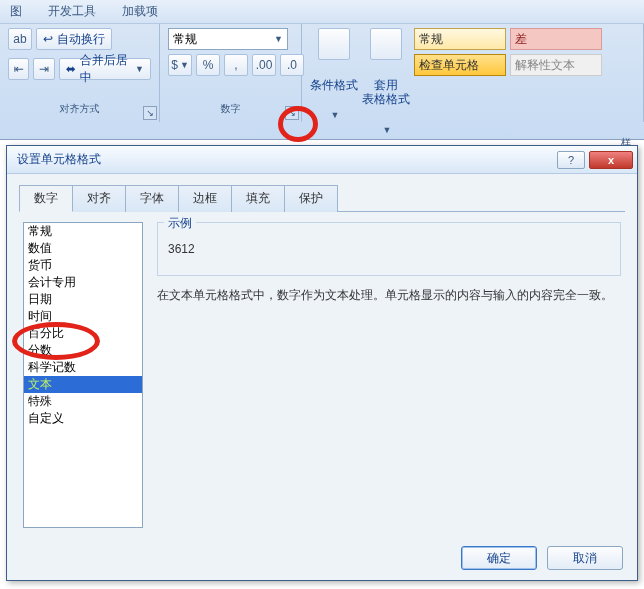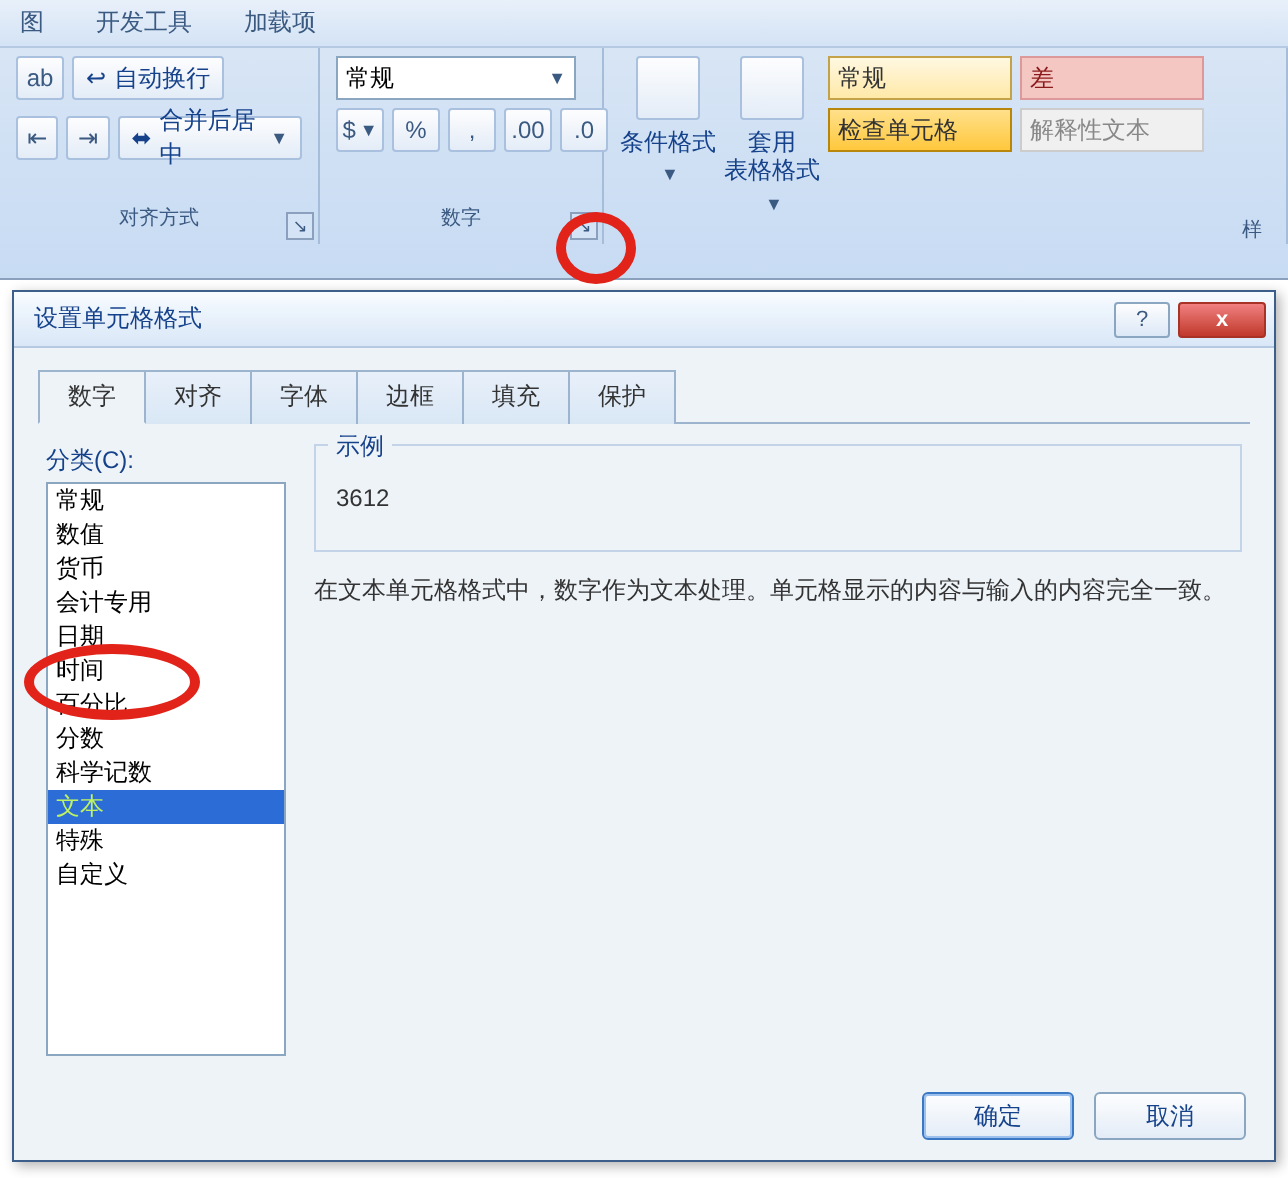--- a/index.html
+++ b/index.html
@@ -7,21 +7,21 @@
 .ribbon{background:linear-gradient(#dbe7f5,#c7dbf3);border-bottom:1px solid #8ba0bc;height:140px;position:relative}
 .tabs{background:linear-gradient(#e8f0fa,#d4e3f5);height:24px;display:flex;align-items:center;padding-left:4px;gap:14px;border-bottom:1px solid #b5c9e3}
 .tab{color:#3b5a82;padding:0 6px;cursor:default}
 .ribbon-body{display:flex;height:98px}
 .group{border-right:1px solid #a6bdd9;padding:4px 8px;display:flex;flex-direction:column;justify-content:space-between;position:relative}
 .group-content{display:flex;gap:4px;flex-wrap:wrap;align-items:flex-start}
 .group-label{text-align:center;color:#3b5a82;font-size:10px;padding-bottom:2px}
 .btn-ico{width:24px;height:22px;background:linear-gradient(#fdfdfe,#e3ecf7);border:1px solid #a9c1de;border-radius:2px;display:inline-flex;align-items:center;justify-content:center;color:#3b5a82}
 .btn-txt{height:22px;background:linear-gradient(#fdfdfe,#e3ecf7);border:1px solid #a9c1de;border-radius:2px;display:inline-flex;align-items:center;padding:0 6px;gap:4px;color:#15428b}
 .dd{font-size:9px;color:#3b5a82;margin-left:2px}
-.big-btn{width:48px;display:flex;flex-direction:column;align-items:center;gap:4px;color:#15428b;text-align:center;line-height:1.2}
+.big-btn{width:48px;display:flex;flex-direction:column;align-items:center;gap:18px;color:#15428b;text-align:center;line-height:1.2}
 .big-ico{width:32px;height:32px;background:linear-gradient(#fdfdfe,#e3ecf7);border:1px solid #a9c1de;border-radius:2px}
 .combo{width:120px;height:22px;background:#fff;border:1px solid #8aa6c1;display:flex;align-items:center;padding:0 4px;justify-content:space-between}
 .style-box{width:92px;height:22px;border:1px solid #c3a24a;background:linear-gradient(#fff8e1,#ffe9a8);display:flex;align-items:center;padding:0 4px;color:#333}
 .style-box.sel{background:linear-gradient(#ffe08a,#ffc83d);border-color:#b8860b}
 .style-box.bad{background:#f4c7c3;color:#8b1a1a;border-color:#d99}
 .style-box.gray{background:#f0f0f0;color:#888;border-color:#ccc;}
 .launcher{position:absolute;bottom:2px;right:2px;width:14px;height:14px;border:1px solid #8ba0bc;background:#d4e3f5;font-size:9px;display:flex;align-items:center;justify-content:center;color:#3b5a82}
 .circle{position:absolute;border:5px solid #e2231a;border-radius:50%}
 .c1{width:40px;height:36px;left:278px;top:106px;z-index:5}
 .c2{width:88px;height:38px;left:12px;top:322px;z-index:50}
@@ -148,21 +148,20 @@
     <div class="dlg-tabs">
       <span class="dlg-tab active">数字</span>
       <span class="dlg-tab">对齐</span>
       <span class="dlg-tab">字体</span>
       <span class="dlg-tab">边框</span>
       <span class="dlg-tab">填充</span>
       <span class="dlg-tab">保护</span>
     </div>
     <div class="tab-panel">
       <div class="cat-col">
-        <span class="cat-label">分类(C):</span>
         <div class="listbox" id="cat-list">
             <div class="li">常规</div>
             <div class="li">数值</div>
             <div class="li">货币</div>
             <div class="li">会计专用</div>
             <div class="li">日期</div>
             <div class="li">时间</div>
             <div class="li">百分比</div>
             <div class="li">分数</div>
             <div class="li">科学记数</div>

